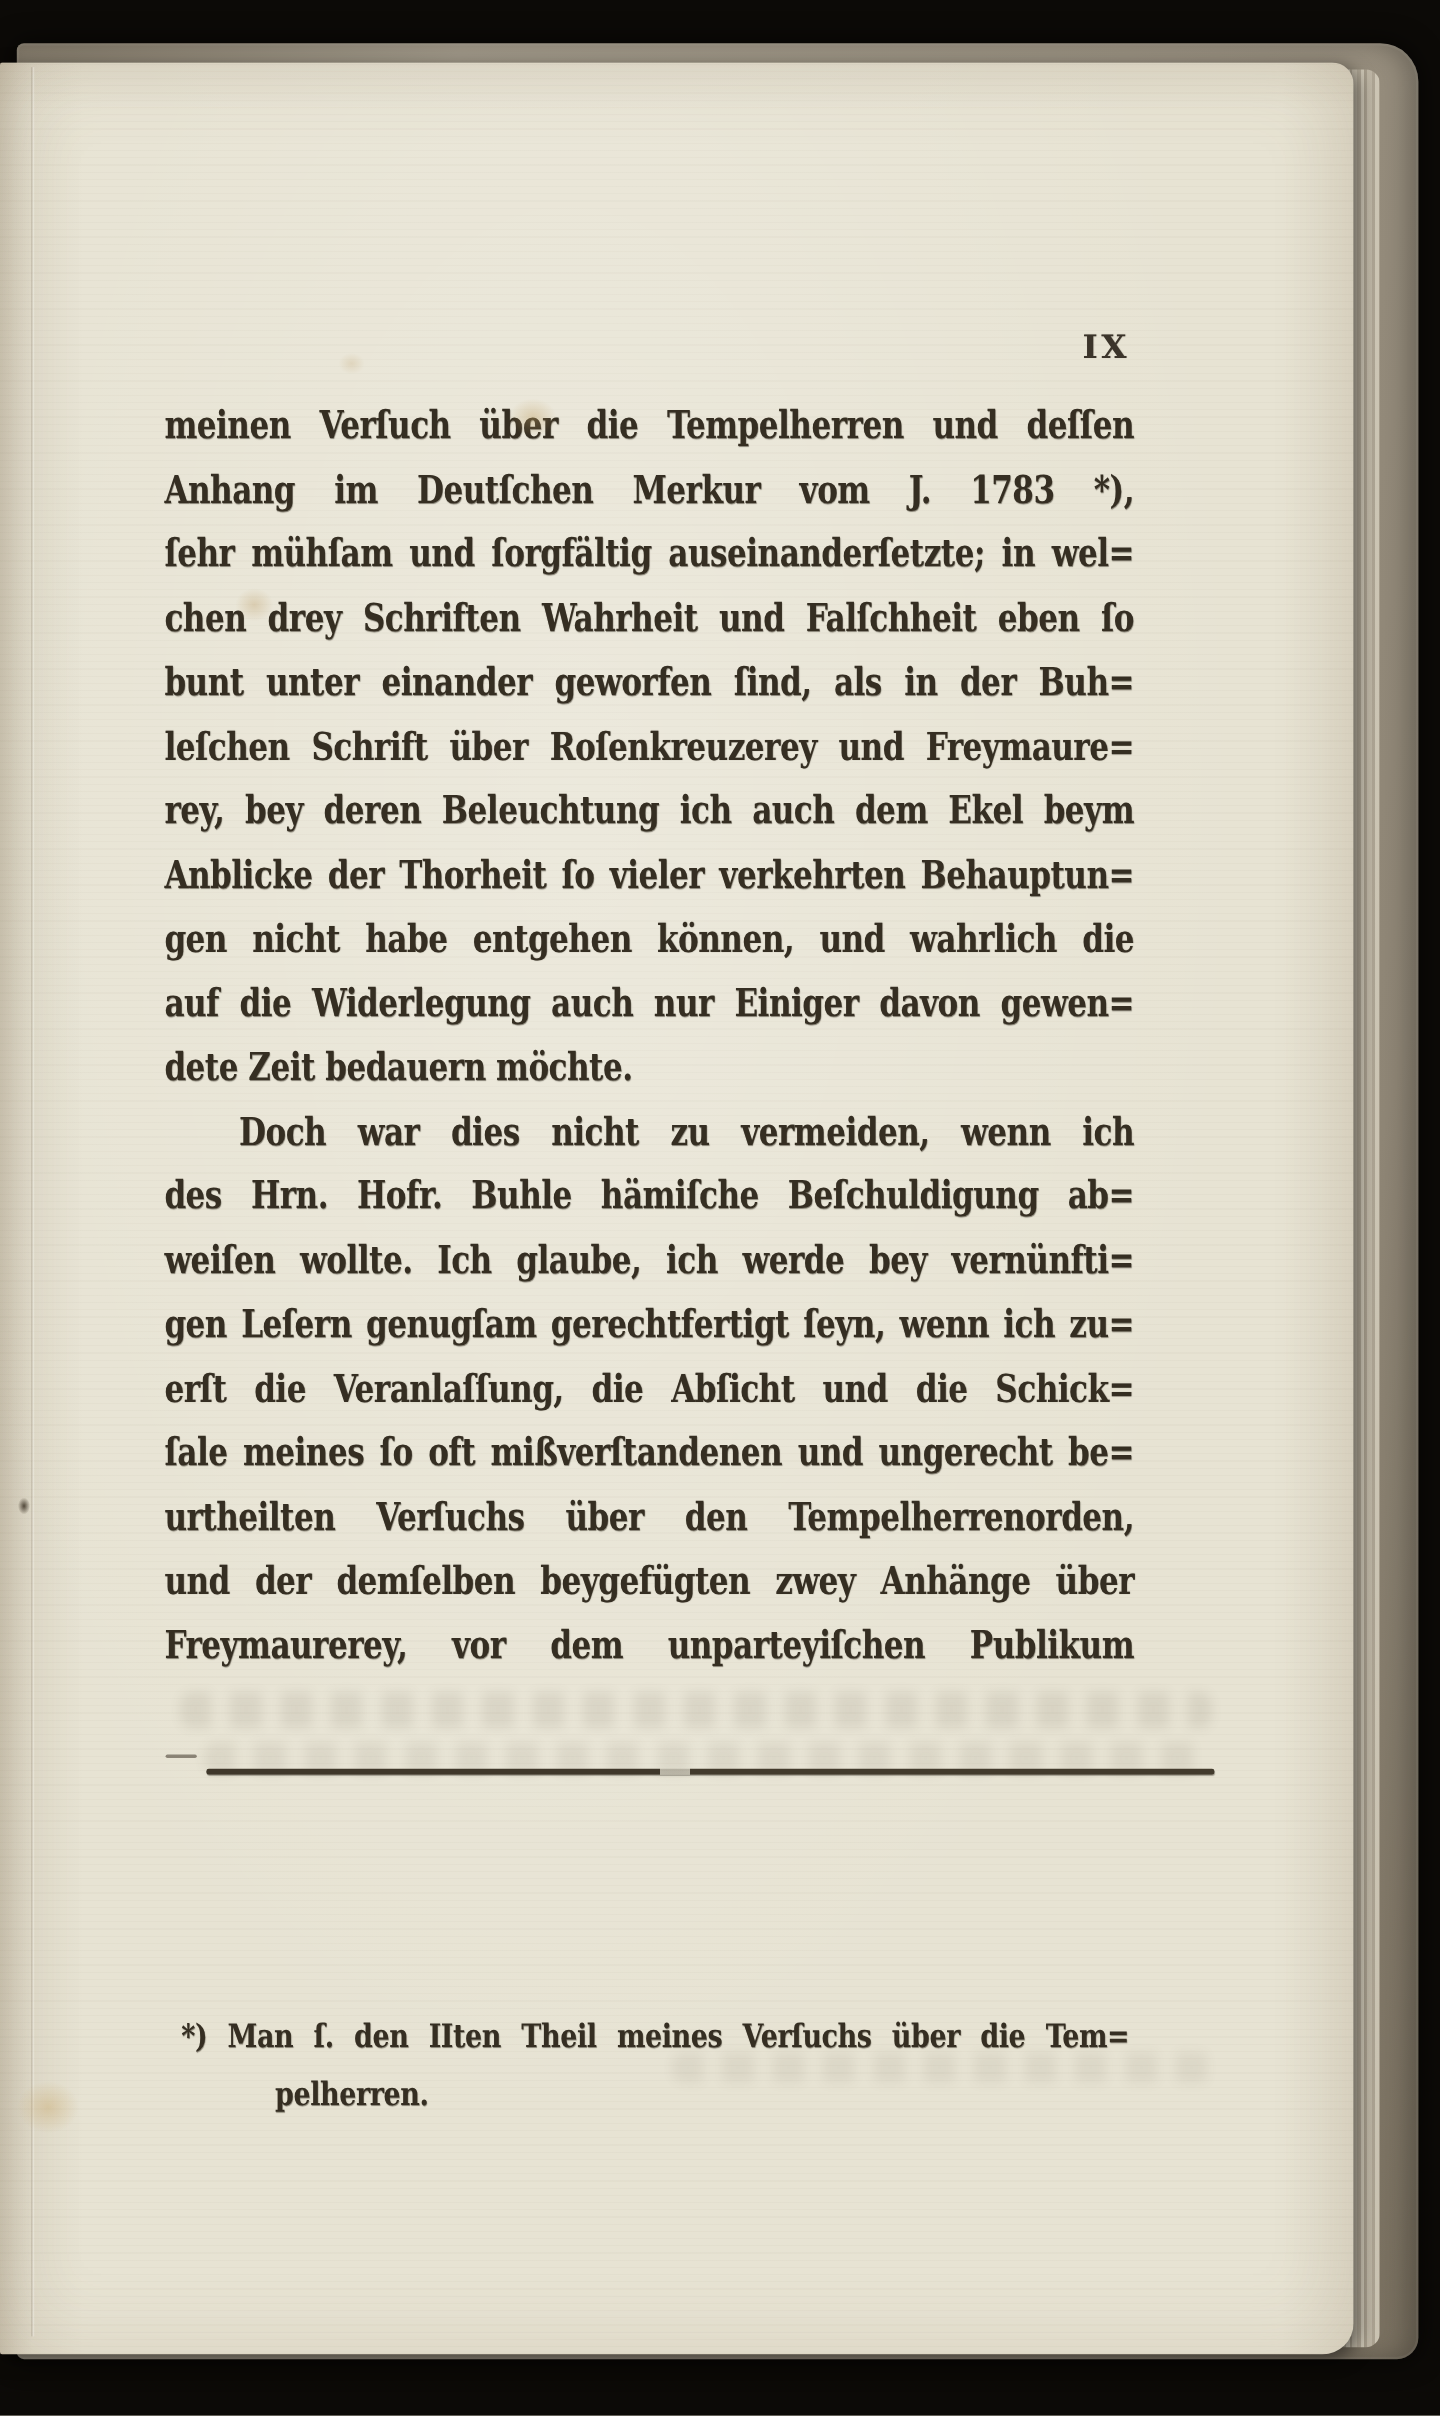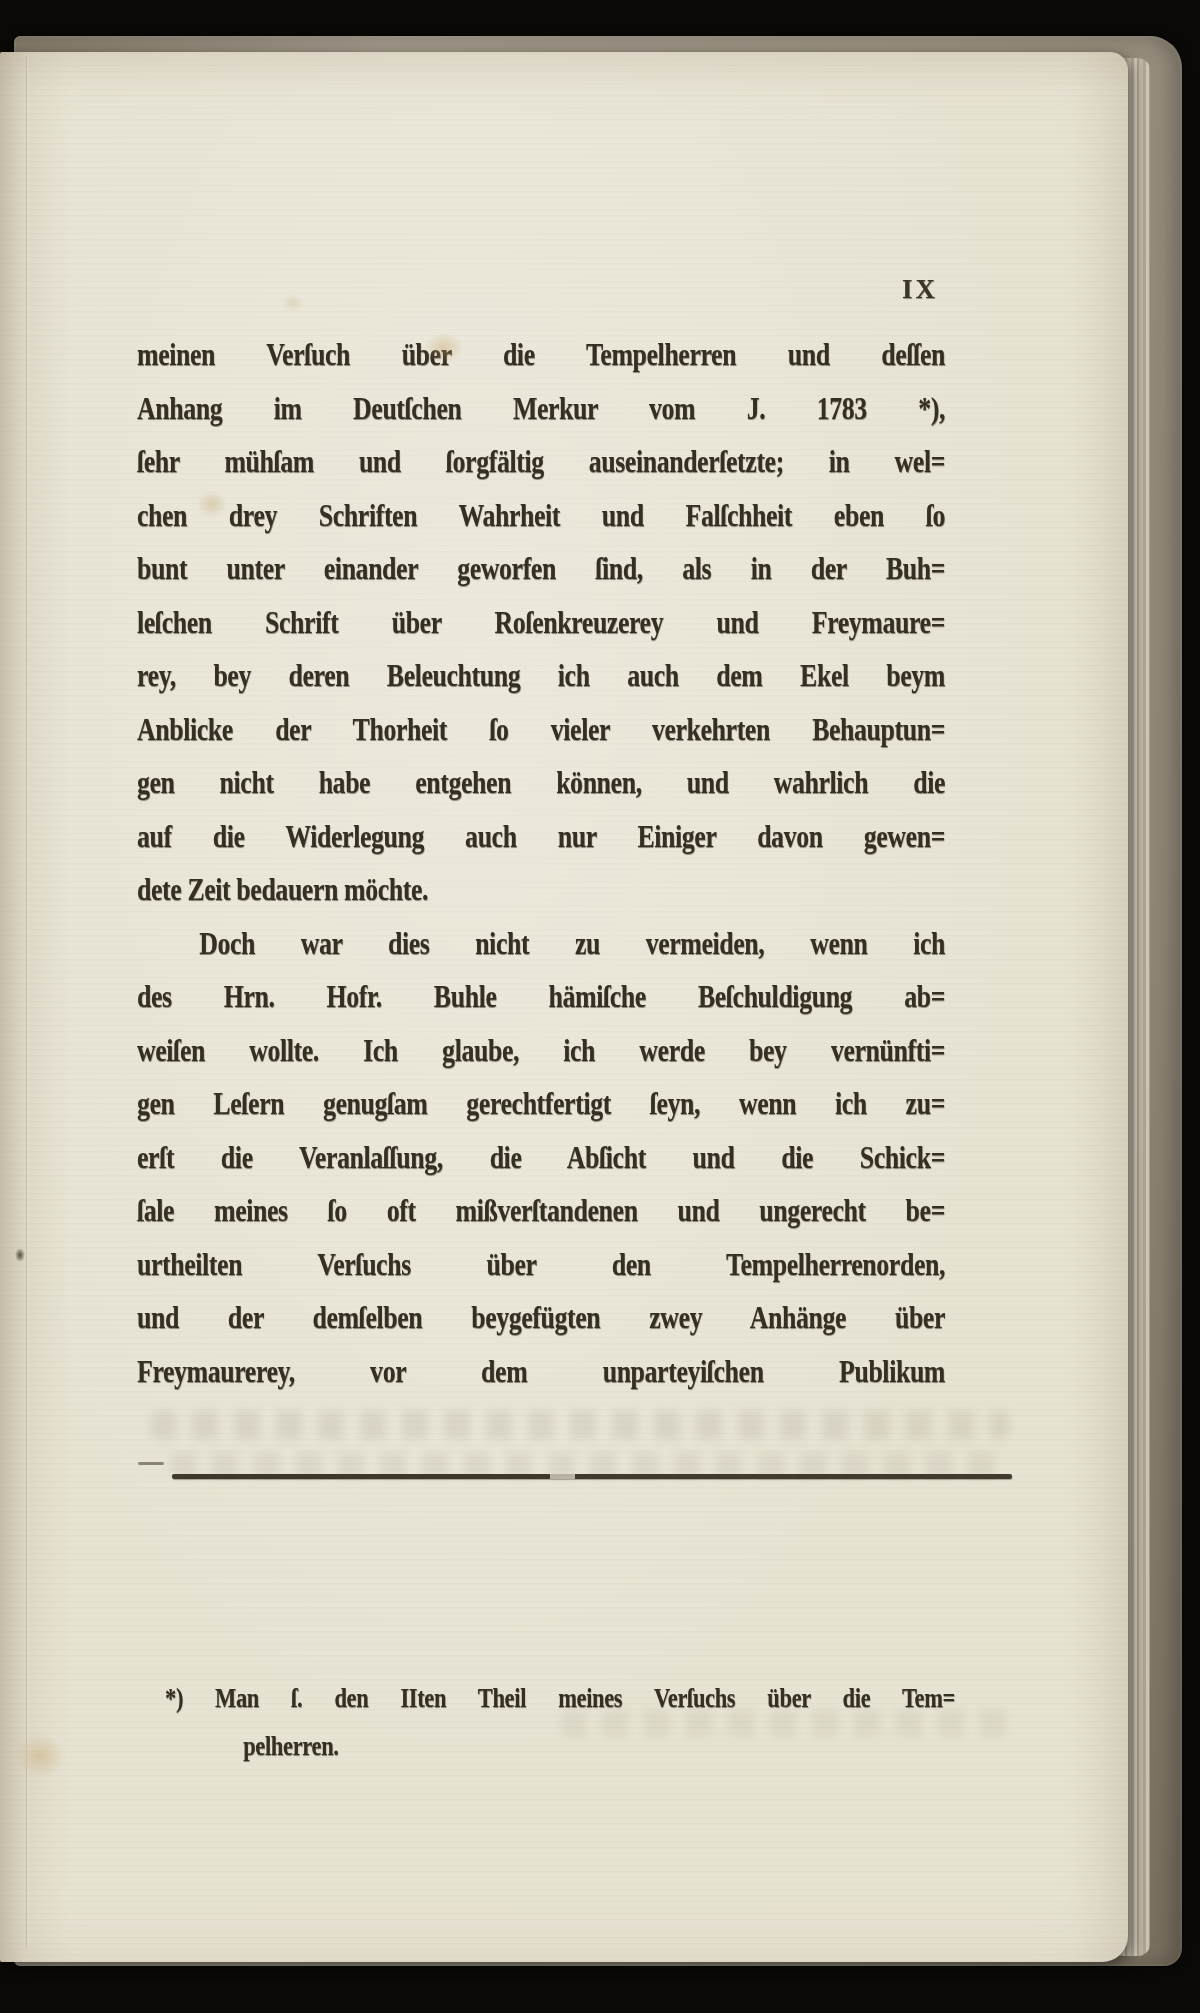--- a/index.html
+++ b/index.html
@@ -29,21 +29,20 @@
     position:absolute;left:0;top:52px;width:1128px;height:1910px;
     background-color:#e7e3d3;
     background-image:
       radial-gradient(ellipse at 42% 32%, rgba(255,255,255,.22), rgba(255,255,255,0) 62%),
       linear-gradient(90deg, rgba(120,102,75,.10) 0, rgba(120,102,75,0) 70px),
       linear-gradient(270deg, rgba(120,102,75,.09) 0, rgba(120,102,75,0) 60px),
       linear-gradient(180deg, rgba(120,102,75,.07) 0, rgba(120,102,75,0) 40px),
       repeating-linear-gradient(0deg, rgba(100,85,60,.032) 0 1px, rgba(0,0,0,0) 1px 6px);
     border-radius:2px 18px 26px 2px;
     box-shadow:3px 4px 14px rgba(0,0,0,.5), inset 0 0 70px rgba(140,120,85,.16);
-    font-family:Liberation Serif, serif;
   }
   
   .gutter{
     position:absolute;left:0;top:0;width:27px;height:100%;
     background:linear-gradient(90deg, rgba(115,98,72,.16), rgba(115,98,72,.05) 60%, rgba(115,98,72,0));
   }
   .crease{
     position:absolute;left:26px;top:4px;width:3px;height:99%;
     background:linear-gradient(90deg, rgba(80,65,45,.22), rgba(255,255,255,.28) 65%, rgba(255,255,255,0));
   }
@@ -75,21 +74,21 @@
     content:'';position:absolute;left:-34px;top:-12px;width:26px;height:3px;
     background:rgba(63,55,42,.55);border-radius:2px;
   }
 
   .fn{position:absolute;}
   .fn .text-line{
     font-size:27px;line-height:48px;height:48px;letter-spacing:-0.4px;
   }
   .fn1{left:181px;top:1448px;width:833px;}
   .fn1 .text-line{width:1000px;transform:scaleX(.833);}
-  .fn2{left:151px;top:1622px;width:790px;margin-left:14px;}
+  .fn2{left:151px;top:1622px;width:790px;}
   .fn2 .text-line{width:950px;transform:scaleX(.8316);}
   .line-hang{padding-left:94px;}
 
   
   .ghost{
     position:absolute;filter:blur(5px);opacity:.09;border-radius:10px;
     background:repeating-linear-gradient(90deg,#4a4030 0 26px, rgba(0,0,0,0) 26px 42px);
   }
   .ghost1{left:150px;top:1358px;width:860px;height:30px;}
   .ghost2{left:170px;top:1400px;width:840px;height:26px;opacity:.075;}

